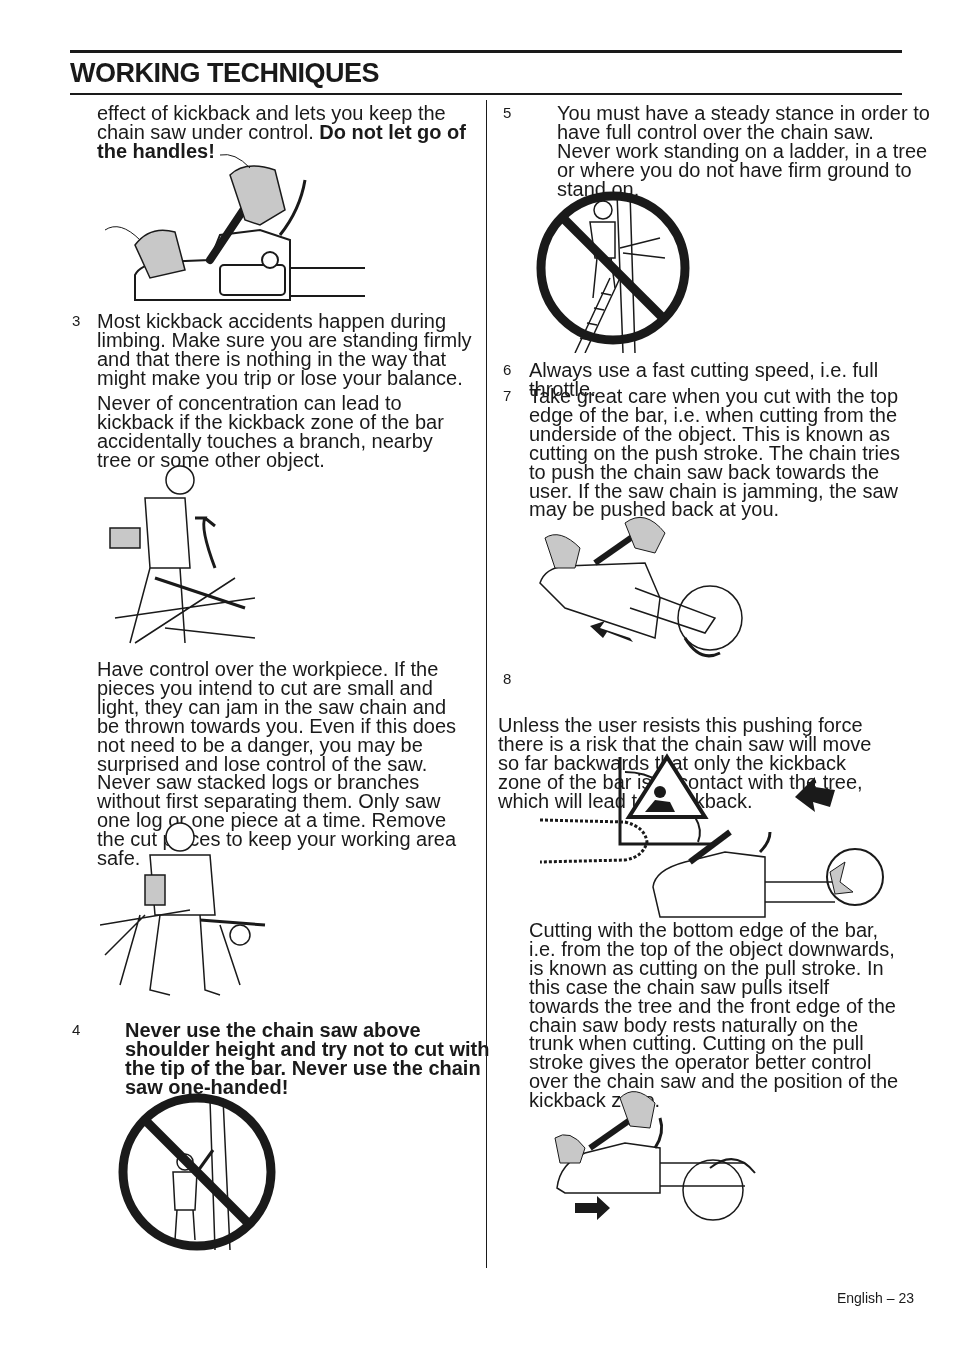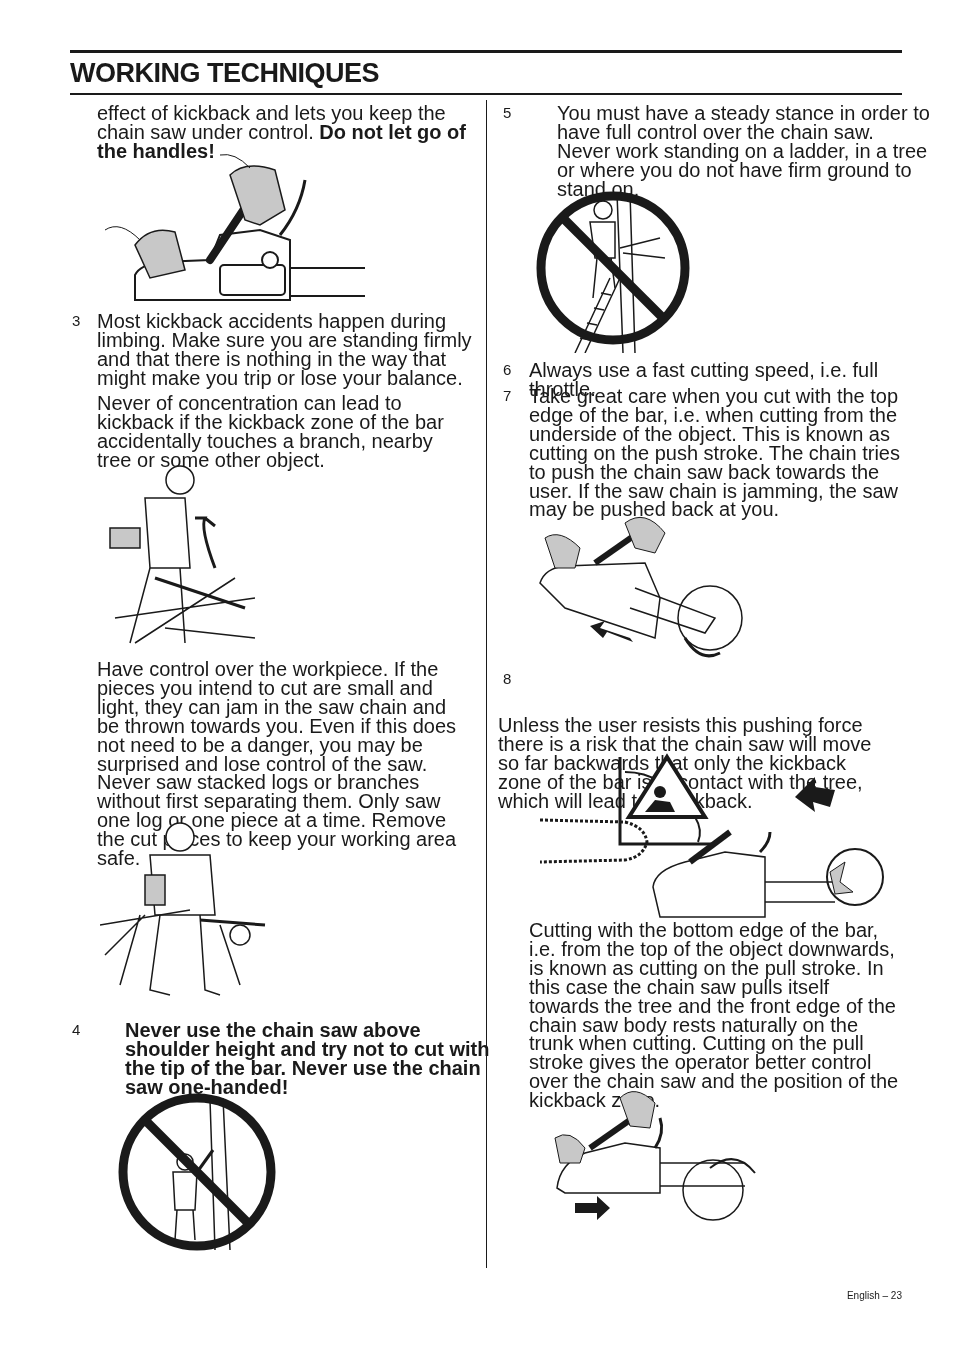--- a/index.html
+++ b/index.html
@@ -15,21 +15,21 @@
     font-size: 27px; font-weight: bold; letter-spacing: -0.5px; line-height: 36px;
   }
   .col-divider { position: absolute; left: 486px; top: 100px; width: 1px; height: 1168px; background: #1a1a1a; }
   .para {
     position: absolute; font-size: 20px; line-height: 18.9px; margin: 0;
   }
   .para b { font-weight: bold; }
   .num { position: absolute; font-size: 15px; line-height: 18.9px; }
   .fig { position: absolute; }
   .fig svg { display: block; }
-  .footer { position: absolute; right: 52px; top: 1290px; font-size: 10px; }
+  .footer { position: absolute; right: 40px; top: 1290px; font-size: 14px; }
 </style>
 </head>
 <body>
 
 <div class="rule top"></div>
 <div class="title">WORKING TECHNIQUES</div>
 <div class="rule bottom"></div>
 <div class="col-divider"></div>
 
 <p class="para" style="left:97px; top:104px; width:375px;"><span>effect of kickback and lets you keep the chain saw under control. </span><b>Do not let go of the handles!</b></p>

